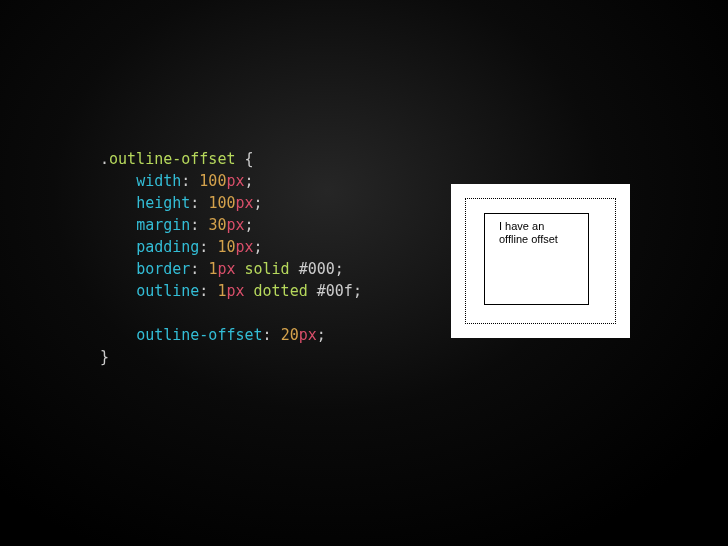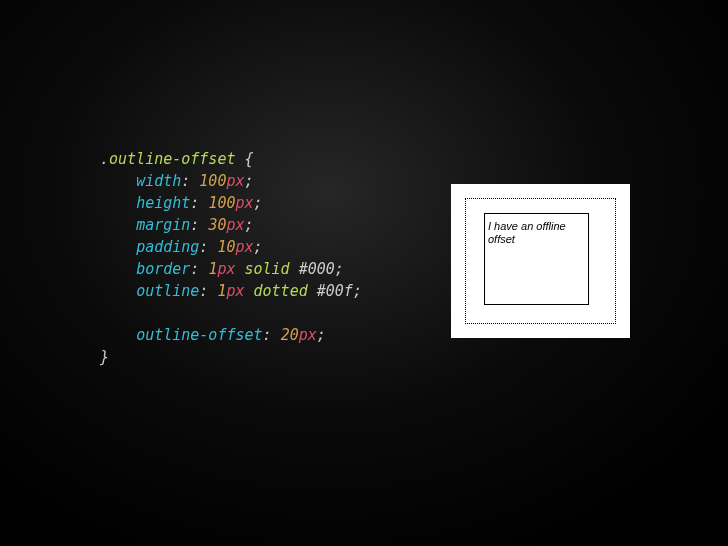--- a/index.html
+++ b/index.html
@@ -10,21 +10,20 @@
     overflow: hidden;
     background: #000;
     background: radial-gradient(ellipse 500px 400px at 45% 35%, #262626 0%, #0a0a0a 55%, #000 100%);
     font-family: Menlo, Consolas, "DejaVu Sans Mono", monospace;
   }
 
   .slide {
     position: relative;
     width: 728px;
     height: 391px;
-    font-style: italic;
   }
 
   .code {
     position: absolute;
     left: 100px;
     top: 148px;
     font-size: 15px;
     line-height: 22px;
     white-space: pre;
     color: #ddd;
@@ -57,21 +56,21 @@
     box-sizing: border-box;
   }
   .demo-box {
     position: absolute;
     left: 18px;
     top: 14px;
     width: 105px;
     height: 92px;
     border: 1px solid #000;
     box-sizing: border-box;
-    padding: 6px 3px;
+    padding: 6px 14px;
     font-family: Arial, Helvetica, sans-serif;
     font-size: 11px;
     line-height: 13px;
     color: #000;
   }
 </style>
 </head>
 <body>
 
 <div class="slide">

